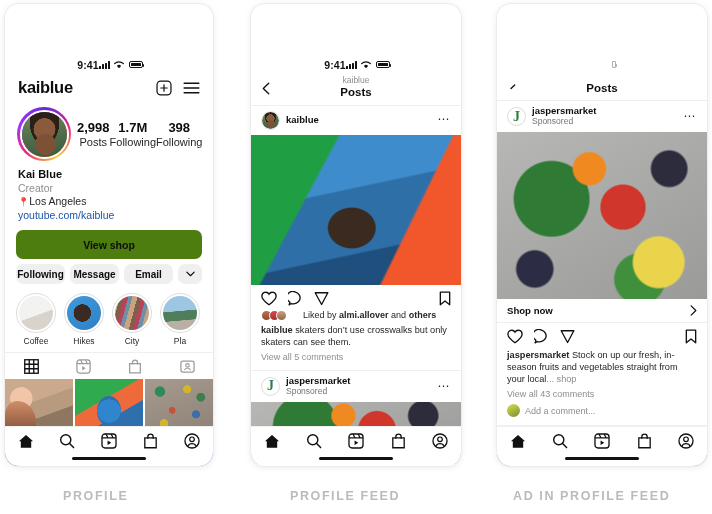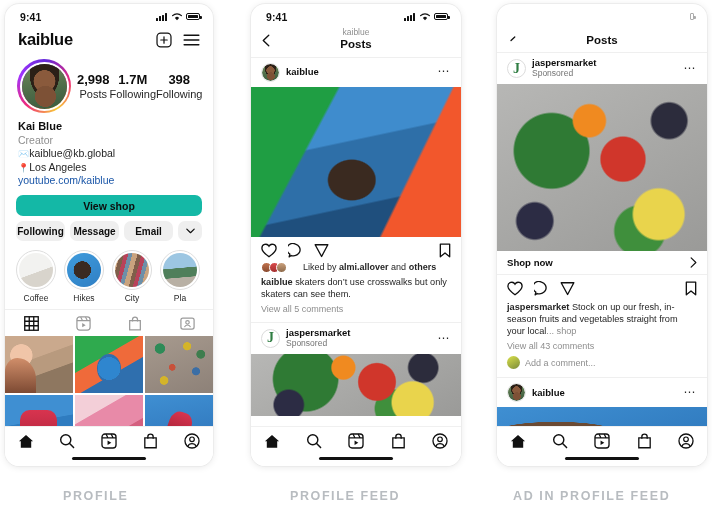--- a/index.html
+++ b/index.html
@@ -33,21 +33,21 @@
     white-space: nowrap;
     text-align: center;
   }
   #cap1 { left: 63px; }
   #cap2 { left: 290px; }
   #cap3 { left: 513px; }
 
   
   .statusbar {
     height: 22px; display: flex; align-items: center;
-    justify-content: space-between; padding: 3px 13px 0 15px;
+    justify-content: center; padding: 3px 13px 0 15px; margin-top: 48px;
   }
   .st-time { font-size: 10.5px; font-weight: bold; color:#111; letter-spacing:.1px; }
   .st-icons { display:flex; align-items:center; gap:3.5px; }
   .bars { display:flex; align-items:flex-end; gap:1px; height:8px; }
   .bars i { display:block; width:2px; background:#111; border-radius:.5px; }
   .bars i:nth-child(1){height:3px}.bars i:nth-child(2){height:4.5px}
   .bars i:nth-child(3){height:6px}.bars i:nth-child(4){height:8px}
   .batt { width:14px; height:7.5px; border:1.1px solid #111; border-radius:2px; position:relative; }
   .batt::before{content:"";position:absolute;left:1px;top:1px;bottom:1px;right:1px;background:#111;border-radius:.5px;}
   .batt::after{content:"";position:absolute;right:-2.6px;top:2px;width:1.4px;height:3.5px;background:#111;border-radius:0 1px 1px 0;}
@@ -81,21 +81,21 @@
   .stat-lbl { font-size:11px; color:#262626; margin-top:1px; }
 
   .bio { padding: 7px 13px 0 13px; line-height:1.27; }
   .bio-name { font-size:11px; font-weight:bold; color:#0d0d0d; }
   .bio-cat  { font-size:10.5px; color:#8e8e8e; }
   .bio-line { font-size:10.5px; color:#262626; }
   .bio-link { font-size:10.5px; color:#1a56a8; }
   .emj { font-size:9px; }
 
   .btn-shop {
-    margin: 8px 11px 0 11px; height: 21px; background:#14b8a6; border-radius:7px;
+    margin: 8px 11px 0 11px; height: 29px; background:#4d7c0f; border-radius:7px;
     display:flex; align-items:center; justify-content:center;
     font-size:10.5px; font-weight:bold; color:#0d0d0d;
   }
   .btn-row { display:flex; gap:5px; margin: 5px 11px 0 11px; }
   .btn {
     height:20px; background:#efefef; border-radius:7px; display:flex;
     align-items:center; justify-content:center; font-size:10px; font-weight:bold; color:#0d0d0d;
   }
   .btn.flex { flex:1; }
   .btn.caret { width:24px; flex:none; }
@@ -278,23 +278,20 @@
           <div class="stat-num">398</div>
           <div class="stat-lbl">Following</div>
         </div>
       </div>
     </div>
 
     <div class="bio">
       <div class="bio-name">Kai Blue</div>
       <div class="bio-cat">Creator</div>
       <div class="bio-line">
-        <span class="emj">✉️</span><span>kaiblue@kb.global</span>
-      </div>
-      <div class="bio-line">
         <span class="emj">📍</span><span>Los Angeles</span>
       </div>
       <div class="bio-link">youtube.com/kaiblue</div>
     </div>
 
     <div class="btn-shop">View shop</div>
     <div class="btn-row">
       <div class="btn flex">Following</div>
       <div class="btn flex">Message</div>
       <div class="btn flex">Email</div>

